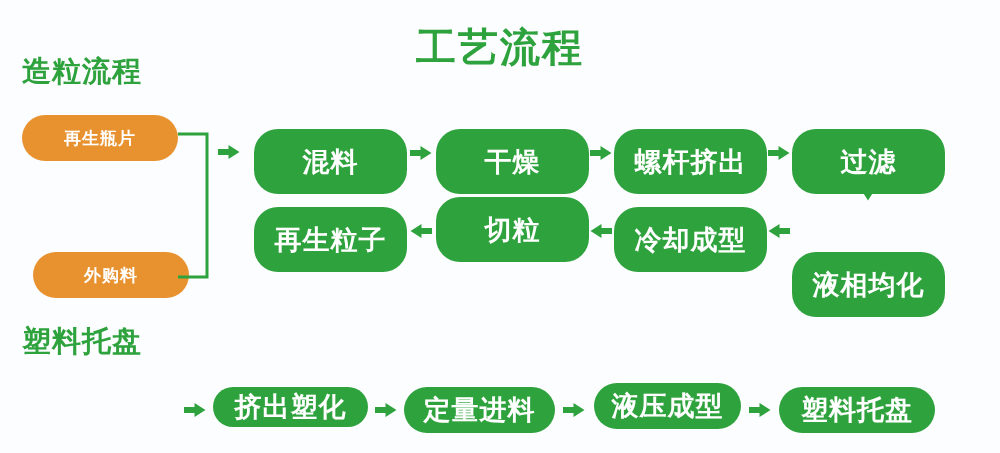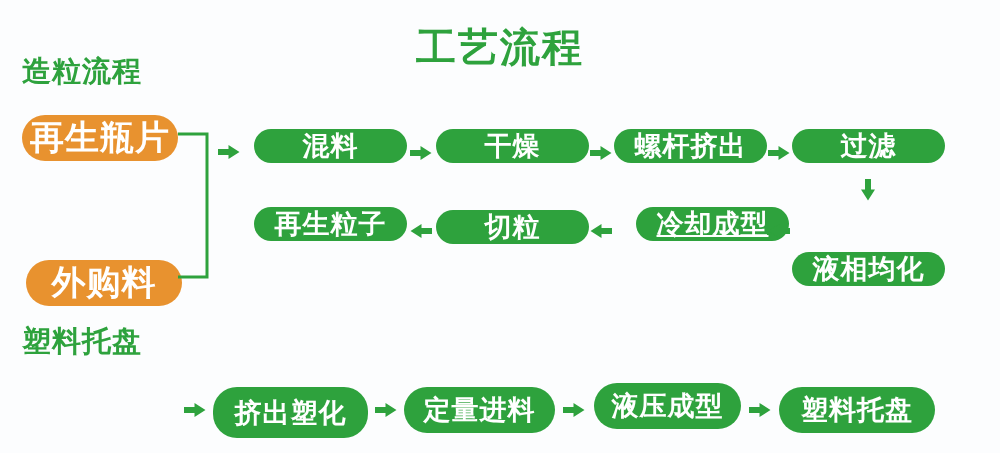--- a/index.html
+++ b/index.html
@@ -37,50 +37,50 @@
     display: flex;
     align-items: center;
     justify-content: center;
     color: var(--box_text, #FFFFFF);
     font-weight: bold;
     white-space: nowrap;
     letter-spacing: 1px;
   }
   .node.green {
     background: var(--green, #2EA23D);
-    height: 34px;
+    height: 65px;
     border-radius: 24px;
     font-size: 27px;
   }
   .node.orange {
     background: var(--orange, #E8922F);
     height: 46px;
     border-radius: 23px;
-    font-size: 34px;
+    font-size: 17px;
   }
   .arrow { position: absolute; display: block; }
   .arrow path { fill: var(--green, #2EA23D); }
   .bracket { position: absolute; }
   .bracket path {
     fill: none;
     stroke: var(--green, #2EA23D);
     stroke-width: 3;
   }
 </style>
 </head>
 <body>
 
 <div class="canvas">
 
   <div class="title">工艺流程</div>
 
   <div class="section-heading" style="left:22px; top:52px;">造粒流程</div>
 
   <div class="node orange" style="left:22px; top:115px; width:156px;">再生瓶片</div>
-  <div class="node orange" style="left:26px; top:252px; width:156px;margin-top:8px;">外购料</div>
+  <div class="node orange" style="left:33px; top:252px; width:156px;">外购料</div>
 
   <svg class="bracket" style="left:178px; top:132px;" width="31" height="148" viewBox="0 0 31 148">
     <path d="M0 2 H29 V145 H0"></path>
   </svg>
 
   <svg class="arrow" style="left:218px; top:144px;" width="22" height="16" viewBox="0 0 22 16">
     <path d="M0 5 H10.5 V1 L21.5 8 L10.5 15 V11 H0 Z"></path>
   </svg>
 
   <div class="node green" style="left:254px; top:129px; width:153px;">混料</div>
@@ -98,36 +98,36 @@
   <div class="node green" style="left:792px; top:129px; width:153px;">过滤</div>
 
   <svg class="arrow" style="left:860px; top:179px;" width="16" height="22" viewBox="0 0 16 22">
     <path d="M5 0 V10.5 H1 L8 21.5 L15 10.5 H11 V0 Z"></path>
   </svg>
 
   <div class="node green" style="left:254px; top:207px; width:153px;">再生粒子</div>
   <svg class="arrow" style="left:410px; top:223px;" width="22" height="16" viewBox="0 0 22 16">
     <path d="M22 5 H11.5 V1 L0.5 8 L11.5 15 V11 H22 Z"></path>
   </svg>
-  <div class="node green" style="left:436px; top:210px; width:153px;">切粒</div>
+  <div class="node green" style="left:436px; top:197px; width:153px;">切粒</div>
   <svg class="arrow" style="left:590px; top:223px;" width="22" height="16" viewBox="0 0 22 16">
     <path d="M22 5 H11.5 V1 L0.5 8 L11.5 15 V11 H22 Z"></path>
   </svg>
-  <div class="node green" style="left:636px; top:207px; width:153px;text-decoration:underline;">冷却成型</div>
+  <div class="node green" style="left:614px; top:207px; width:153px;">冷却成型</div>
   <svg class="arrow" style="left:768px; top:223px;" width="22" height="16" viewBox="0 0 22 16">
     <path d="M22 5 H11.5 V1 L0.5 8 L11.5 15 V11 H22 Z"></path>
   </svg>
   <div class="node green" style="left:792px; top:207px; width:153px;margin-top:45px;">液相均化</div>
 
   <div class="section-heading" style="left:22px; top:322px;">塑料托盘</div>
 
   <svg class="arrow" style="left:184px; top:402px;" width="22" height="16" viewBox="0 0 22 16">
     <path d="M0 5 H10.5 V1 L21.5 8 L10.5 15 V11 H0 Z"></path>
   </svg>
-  <div class="node green" style="left:213px; top:387px; width:155px; height:51px;text-align:right;">挤出塑化</div>
+  <div class="node green" style="left:213px; top:387px; width:155px; height:40px;text-align:right;">挤出塑化</div>
   <svg class="arrow" style="left:375px; top:402px;" width="22" height="16" viewBox="0 0 22 16">
     <path d="M0 5 H10.5 V1 L21.5 8 L10.5 15 V11 H0 Z"></path>
   </svg>
   <div class="node green" style="left:404px; top:387px; width:151px; height:46px;">定量进料</div>
   <svg class="arrow" style="left:563px; top:402px;" width="22" height="16" viewBox="0 0 22 16">
     <path d="M0 5 H10.5 V1 L21.5 8 L10.5 15 V11 H0 Z"></path>
   </svg>
   <div class="node green" style="left:594px; top:383px; width:147px; height:46px;">液压成型</div>
   <svg class="arrow" style="left:749px; top:402px;" width="22" height="16" viewBox="0 0 22 16">
     <path d="M0 5 H10.5 V1 L21.5 8 L10.5 15 V11 H0 Z"></path>

